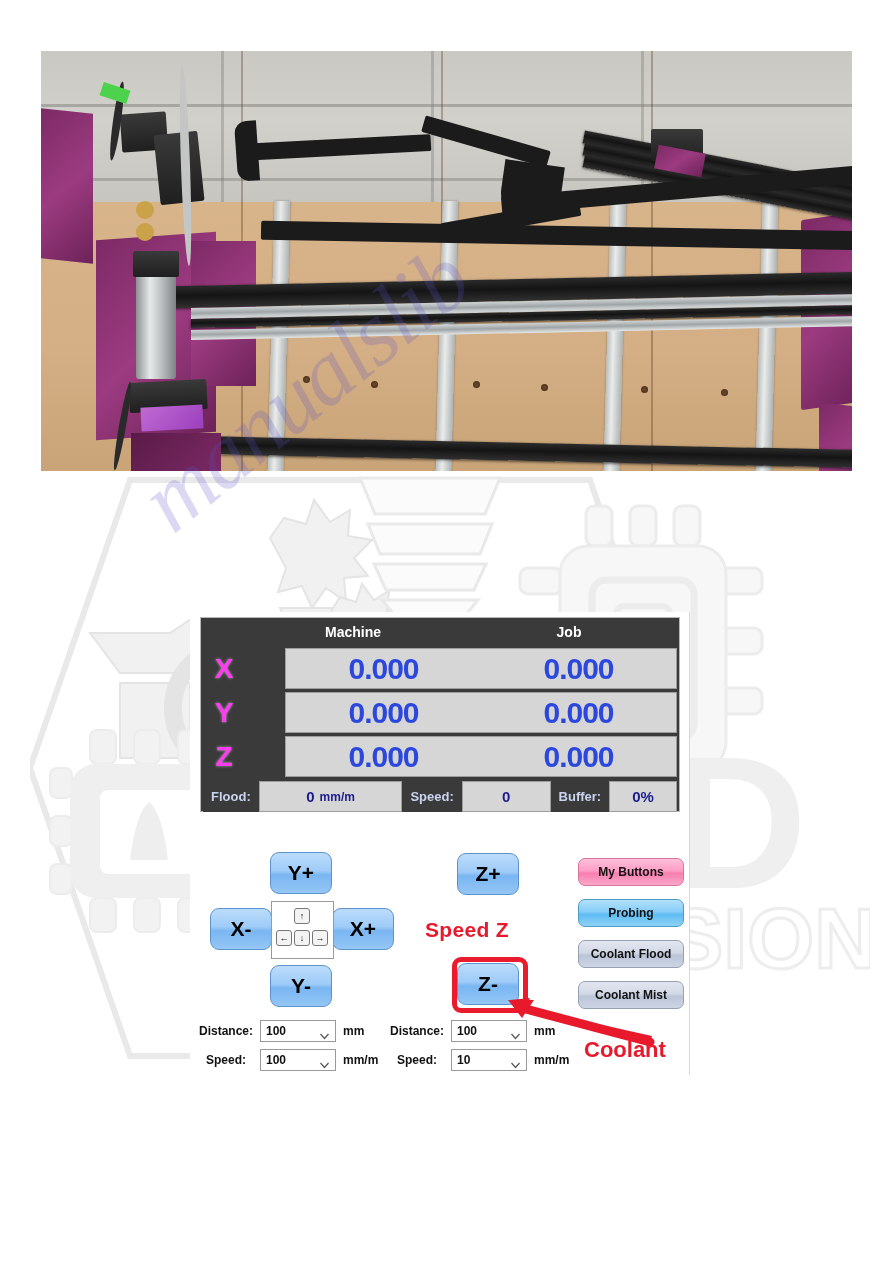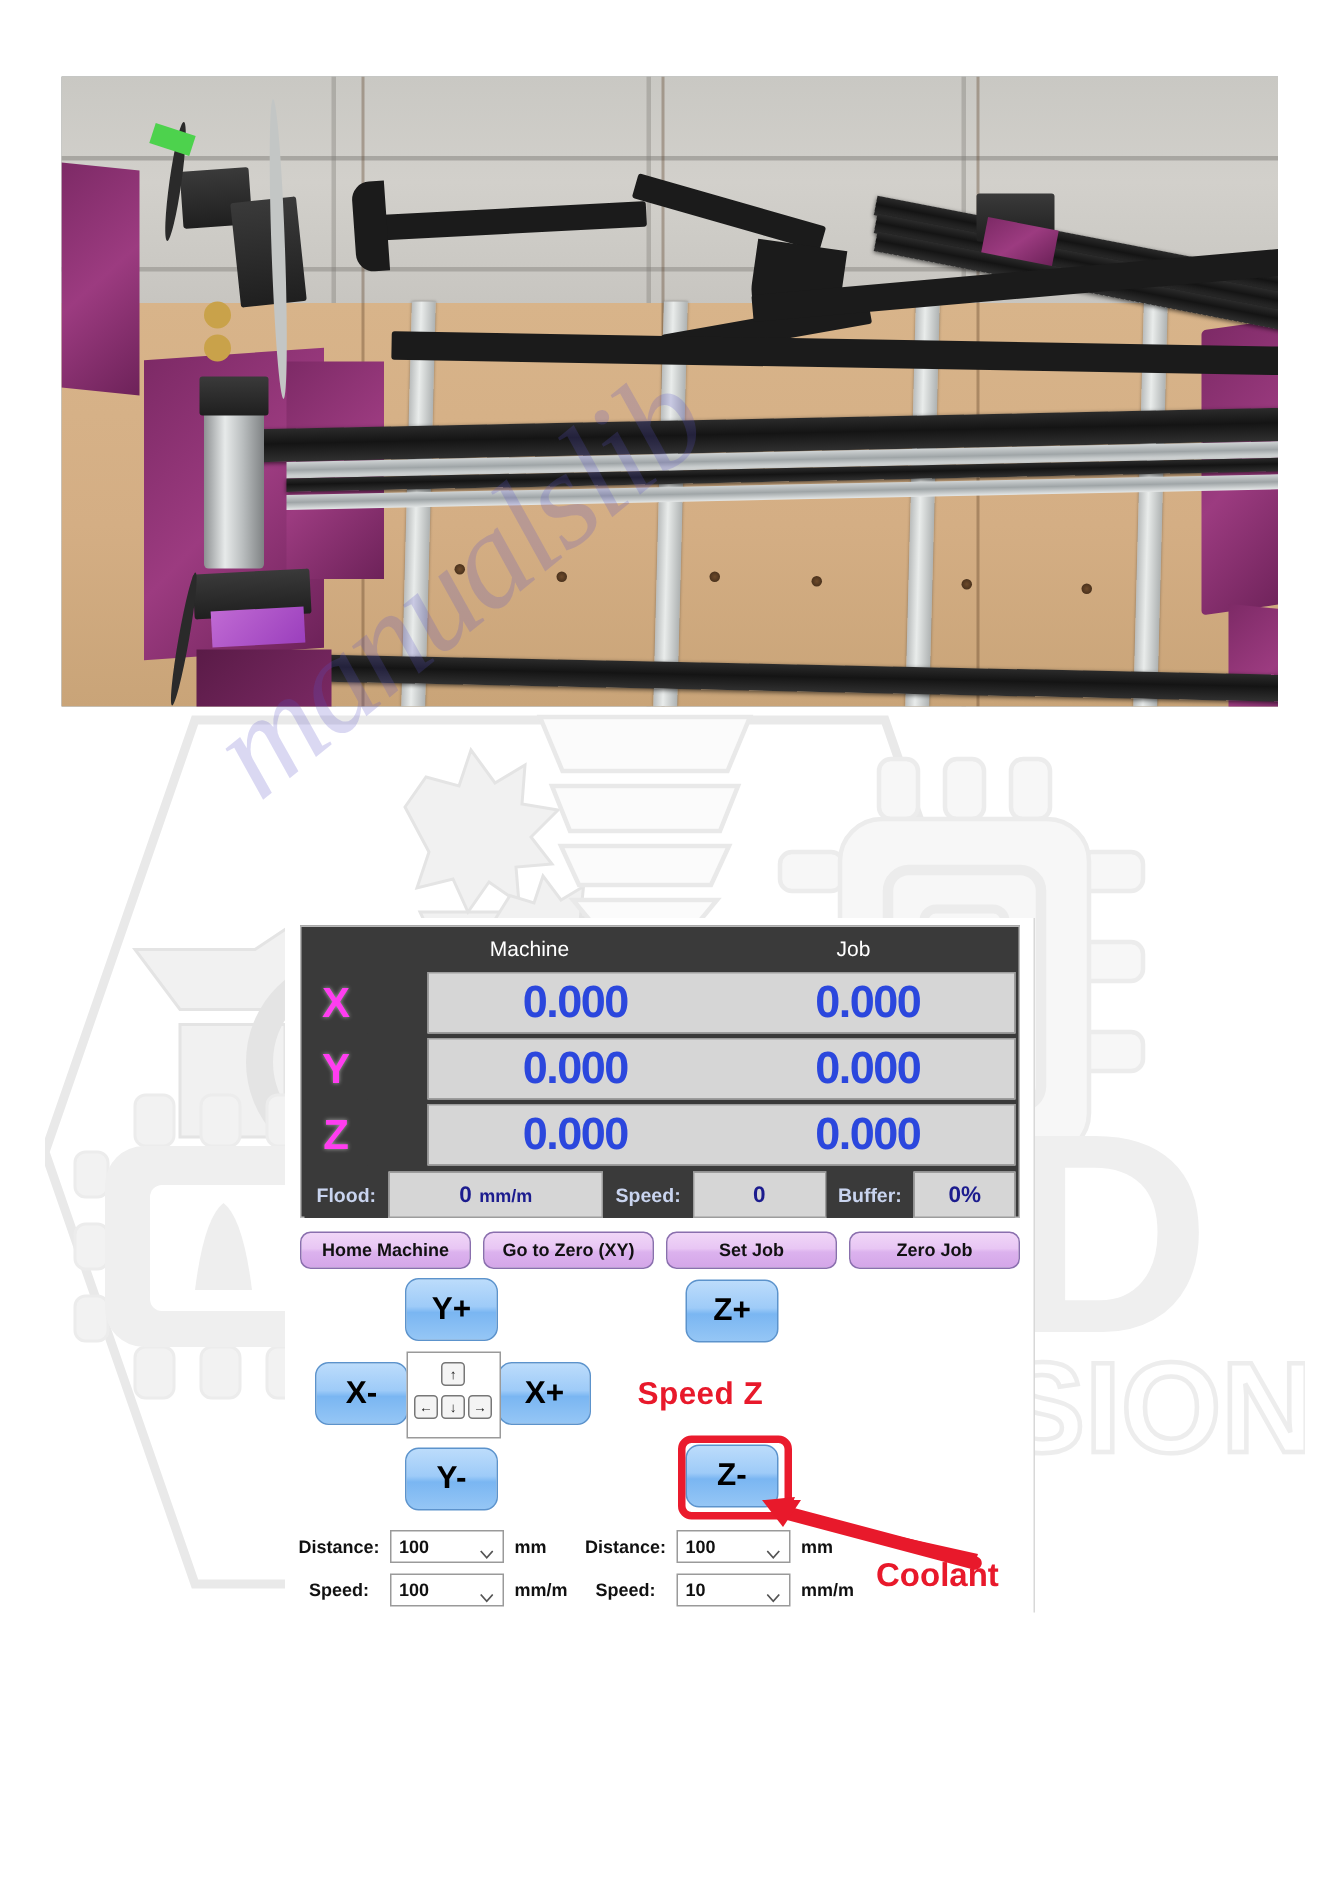--- a/index.html
+++ b/index.html
@@ -94,21 +94,21 @@
     position:absolute; left:190px; top:612px; width:500px; height:463px;
     background:#ffffff;
   }
   .dro {
     position:absolute; left:10px; top:5px; width:480px; height:195px;
     background:#3a3a3a; border:1px solid #b8b8b8; padding:2px;
   }
   .dro-head { display:flex; height:25px; color:#fff; }
   .dro-head .sp { width:42px; }
   .dro-head .cell {
-    flex:1; text-align:center; font-size:14px; font-weight:normal;
+    flex:1; text-align:center; font-size:14px; font-weight:bold;
     line-height:25px; color:#ffffff;
   }
   .dro-row {
     display:flex; height:41px; margin-top:3px; align-items:stretch;
   }
   .dro-row .ax {
     width:42px; background:#3a3a3a; color:#ff3df0;
     font-size:28px; font-weight:bold; line-height:41px; text-align:center;
     text-shadow:0 0 3px rgba(255,255,255,.55);
     font-family:"Liberation Sans", sans-serif;
@@ -398,26 +398,20 @@
         <div class="fld sb-speed">
           <span>0</span>
         </div>
         <div class="lbl">Buffer:</div>
         <div class="fld sb-buffer">
           <span>0%</span>
         </div>
       </div>
     </div>
 
-    <div class="toprow">
-      <div class="btn btn-purple">Home Machine</div>
-      <div class="btn btn-purple">Go to Zero (XY)</div>
-      <div class="btn btn-purple">Set Job</div>
-      <div class="btn btn-purple">Zero Job</div>
-    </div>
   </div>
 
   <div class="jogbtn btn btn-blue" style="position:absolute; left:270px; top:852px;">Y+</div>
   <div class="jogbtn btn btn-blue" style="position:absolute; left:270px; top:965px;">Y-</div>
   <div class="jogbtn btn btn-blue" style="position:absolute; left:210px; top:908px;">X-</div>
   <div class="jogbtn btn btn-blue" style="position:absolute; left:332px; top:908px;">X+</div>
   <div class="jogbtn btn btn-blue" style="position:absolute; left:457px; top:853px;">Z+</div>
   <div class="jogbtn btn btn-blue" style="position:absolute; left:457px; top:963px;">Z-</div>
 
   <div class="keypad" style="position:absolute; left:271px; top:901px;">
@@ -431,20 +425,26 @@
   <div class="redbox"></div>
   <div class="arrow">
     <svg width="160" height="50" viewBox="0 0 160 50">
       <path d="M150,44 L28,8 L22,18 L10,2 L30,0 L26,10 L152,38 Z" fill="#e8192b"></path>
       <path d="M150,44 L22,10" stroke="#e8192b" stroke-width="9" stroke-linecap="round" fill="none"></path>
       <path d="M8,2 L34,2 L22,20 Z" fill="#e8192b"></path>
     </svg>
   </div>
   <div class="distlbl">Coolant</div>
 
+  <div class="sidecol">
+    <div class="btn btn-pink">My Buttons</div>
+    <div class="btn btn-cyan">Probing</div>
+    <div class="btn btn-grey">Coolant Flood</div>
+    <div class="btn btn-grey">Coolant Mist</div>
+  </div>
 
   <div class="ctlgrp" style="left:198px; top:1019px;">
     <div class="ctlrow">
       <div class="cl">Distance:</div>
       <div class="sel">
         <span>100</span>
         <span class="chev">
           <svg width="9" height="9" viewBox="0 0 9 9">
               <path d="M0.5,2 L4.5,6.5 L8.5,2" fill="none" stroke="#555" stroke-width="1.2"></path>
             </svg>

